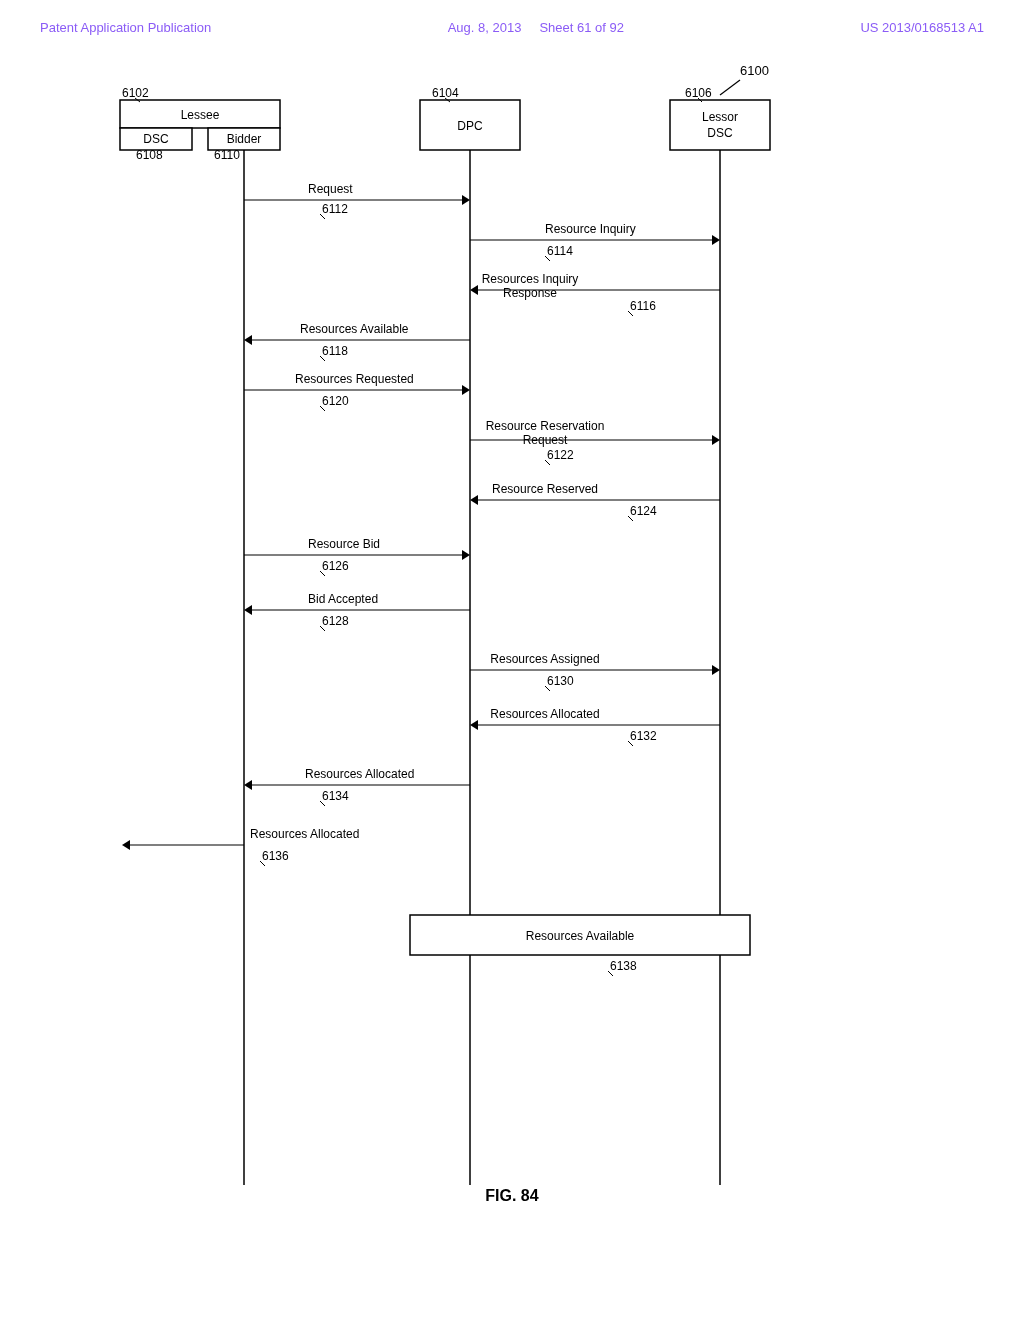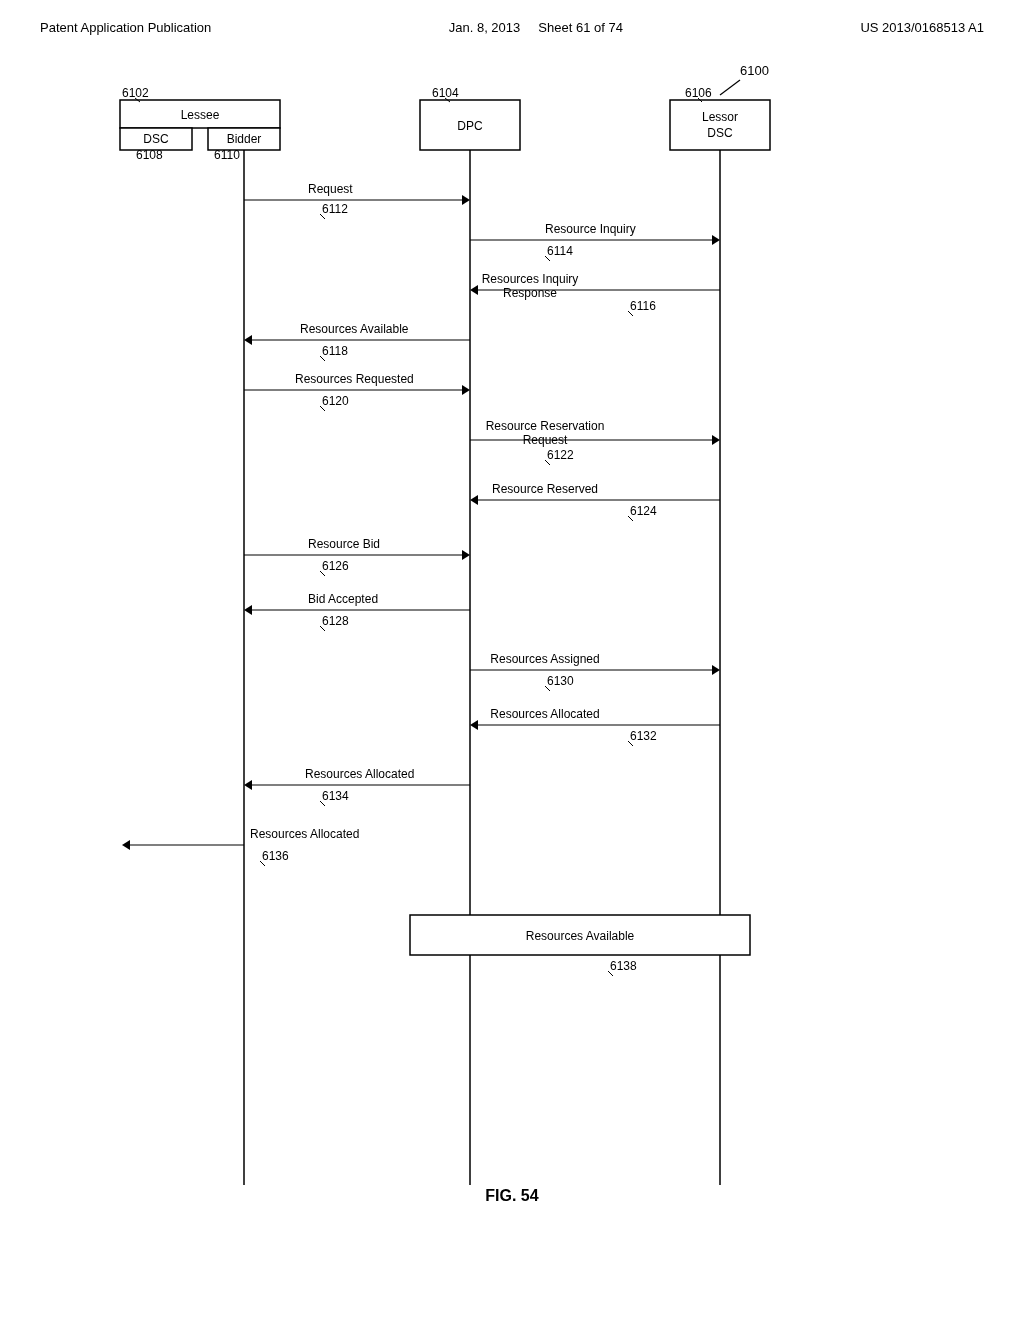--- a/index.html
+++ b/index.html
@@ -17,21 +17,21 @@
       background: #fff;
       position: relative;
       padding: 20px 40px;
     }
     .header {
       display: flex;
       justify-content: space-between;
       align-items: flex-end;
       margin-bottom: 10px;
       font-size: 13px;
-      color: #000000;
+      color: #8b5cf6;
     }
     .header-left { font-weight: normal; }
     .header-center { text-align: center; }
     .header-right { text-align: right; }
     .diagram-area {
       position: relative;
       width: 100%;
       height: 1180px;
       margin-top: 10px;
     }
@@ -51,23 +51,23 @@
   </style>
 </head>
 <body>
 
 <div class="page">
   <div class="header">
     <div class="header-left">
       <span>Patent Application Publication</span>
     </div>
     <div class="header-center">
-      <span>Jan. 8, 2013</span>
+      <span>Aug. 8, 2013</span>
       &nbsp;&nbsp;&nbsp;
-      <span>Sheet 61 of 74</span>
+      <span>Sheet 61 of 92</span>
     </div>
     <div class="header-right">
       <span>US 2013/0168513 A1</span>
     </div>
   </div>
 
   <div class="diagram-area">
     <svg class="diagram-svg">
 
       <text x="700" y="30" font-size="13" font-family="Arial">6100</text>
@@ -187,15 +187,15 @@
       <text x="222" y="815" font-size="12" font-family="Arial">6136</text>
       <line x1="220" y1="816" x2="225" y2="821" stroke="#000" stroke-width="1"></line>
 
       <rect x="370" y="870" width="340" height="40" fill="white" stroke="black" stroke-width="1.5"></rect>
       <text x="540" y="895" text-anchor="middle" font-size="12" font-family="Arial">Resources Available</text>
       <text x="570" y="925" font-size="12" font-family="Arial">6138</text>
       <line x1="568" y1="926" x2="573" y2="931" stroke="#000" stroke-width="1"></line>
 
     </svg>
 
-    <div class="fig-label" style="position:absolute; bottom:20px; left:0; right:0;">FIG. 54</div>
+    <div class="fig-label" style="position:absolute; bottom:20px; left:0; right:0;">FIG. 84</div>
   </div>
 </div>
 
 </body></html>

